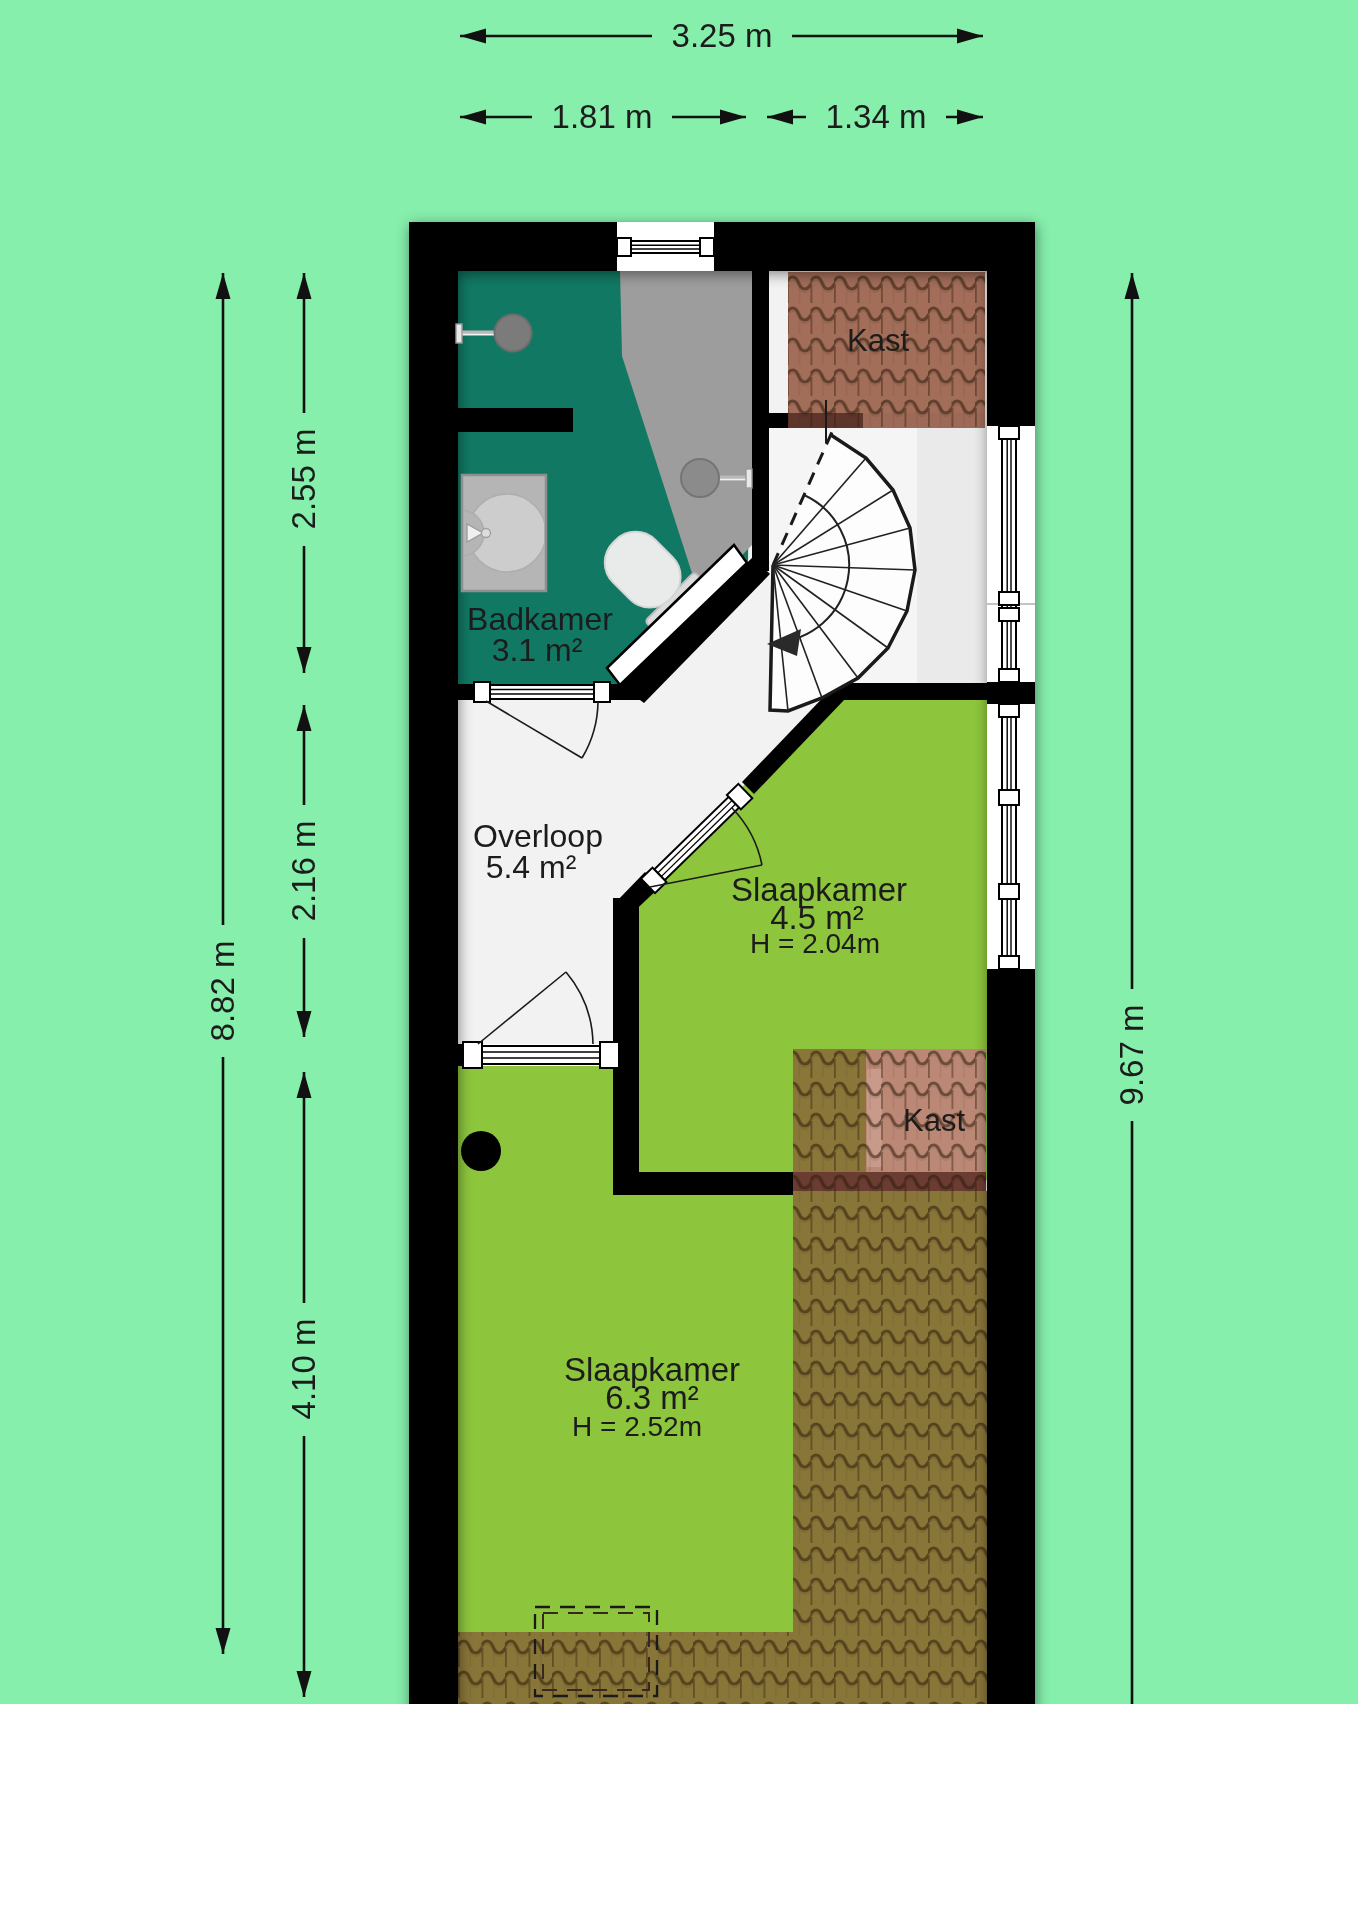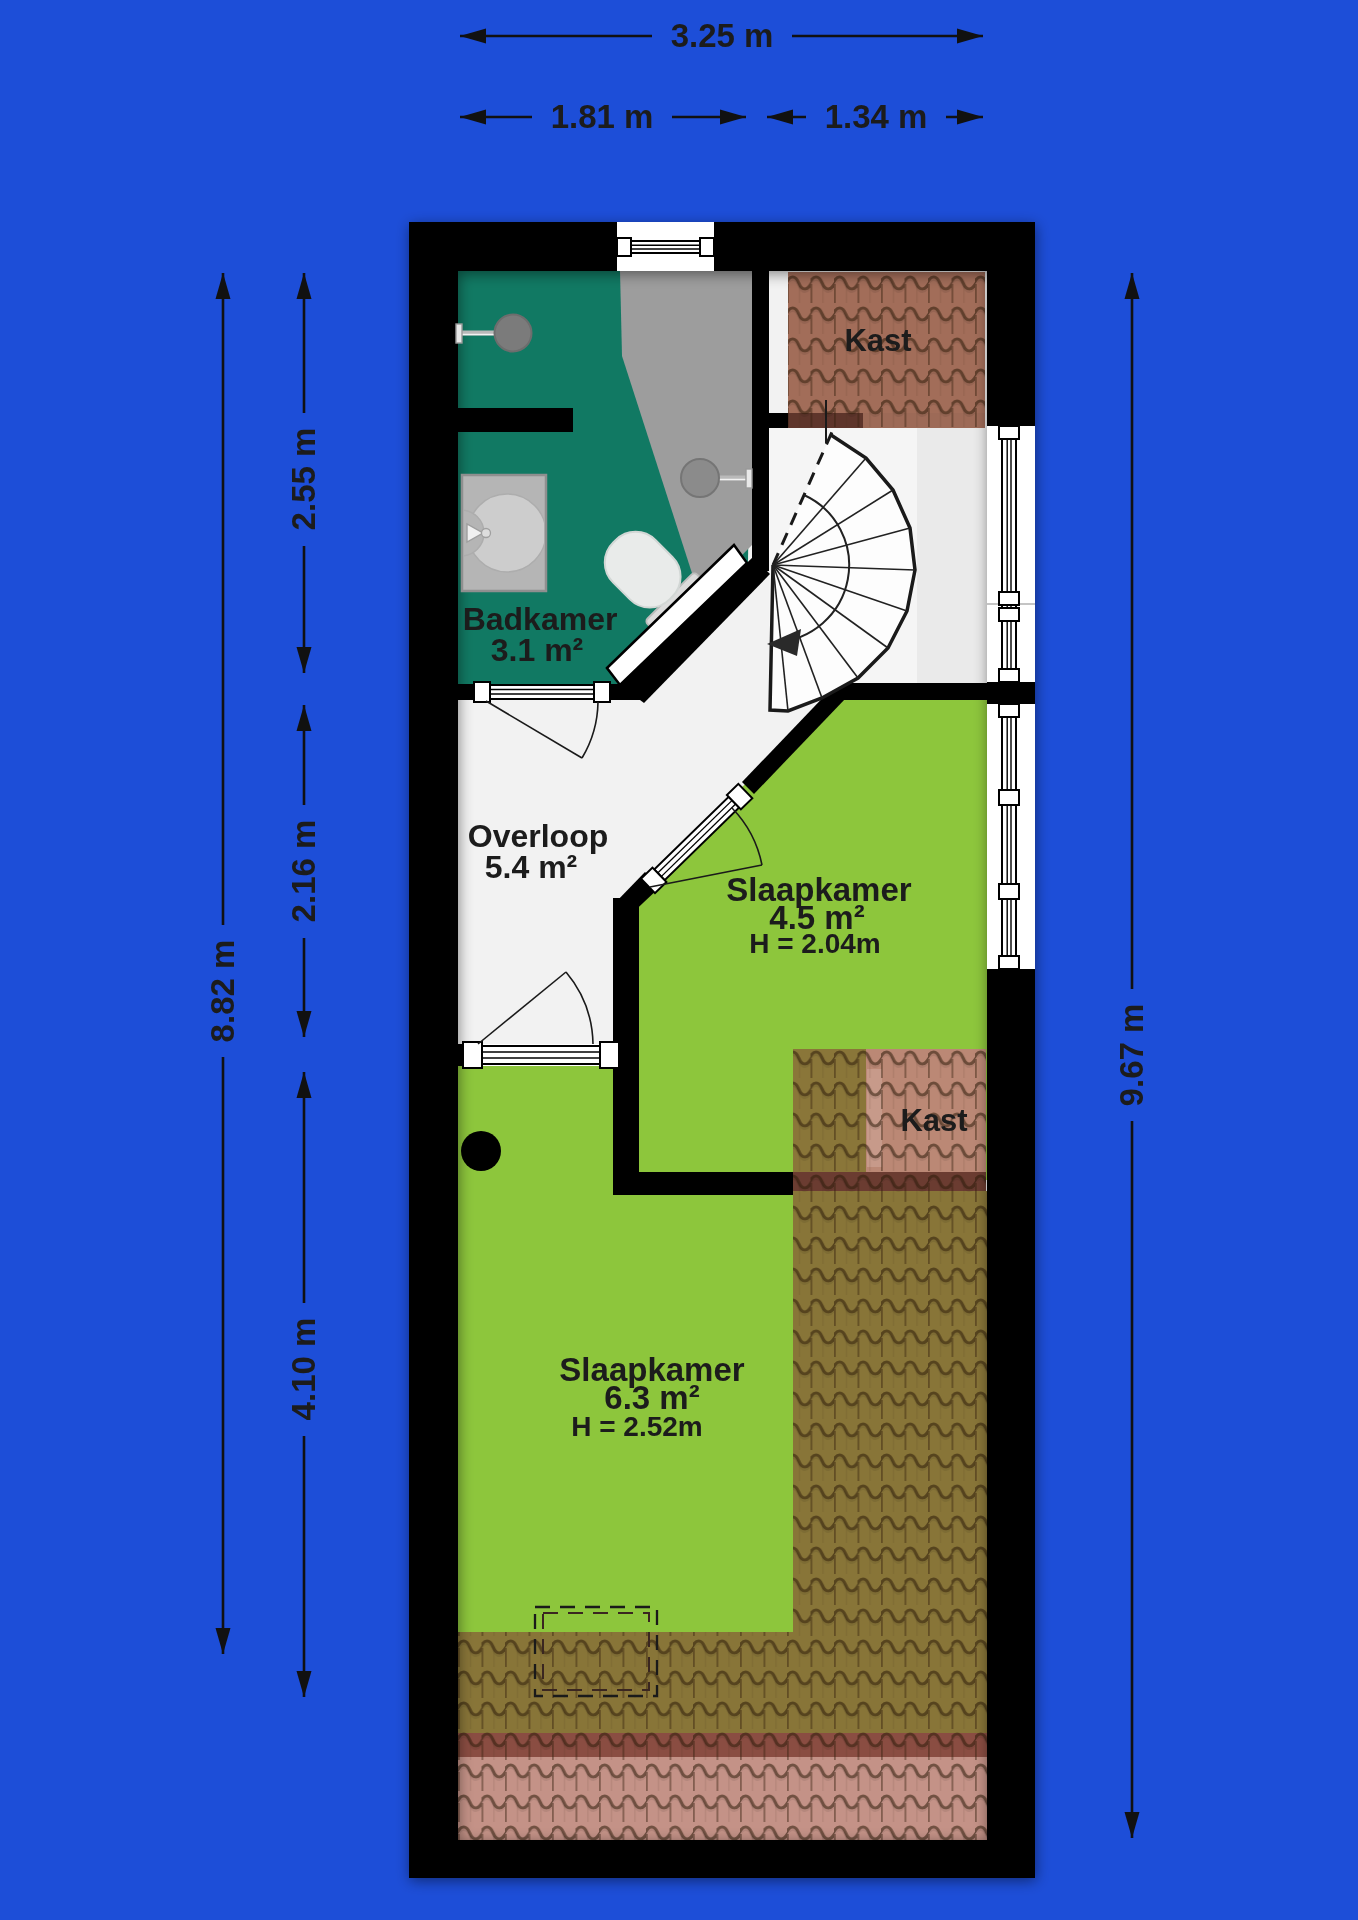--- a/index.html
+++ b/index.html
@@ -1,16 +1,16 @@
 <!DOCTYPE html>
 <html><head>
 <meta charset="utf-8">
 <style>
   html,body{margin:0;padding:0;background:#ffffff;}
-  .page{width:1358px;height:1920px;position:relative;background:#1d4ed8;overflow:hidden;font-weight:bold;}
+  .page{width:1358px;height:1704px;position:relative;background:#86efac;overflow:hidden;}
   svg{position:absolute;left:0;top:0;}
   text{font-family:"Liberation Sans",sans-serif;fill:#1c1c1c;}
 </style>
 </head>
 <body>
 <div class="page">
 <svg width="1358" height="1920" viewBox="0 0 1358 1920">
 <defs>
   <pattern id="tiles" patternUnits="userSpaceOnUse" width="23.5" height="31" x="458" y="272">
     <path d="M-1,11 C3,3 8.5,3 11.75,11 C15,19 20.5,19 24.5,11" fill="none" stroke="rgba(45,28,10,0.55)" stroke-width="3.2"></path>

